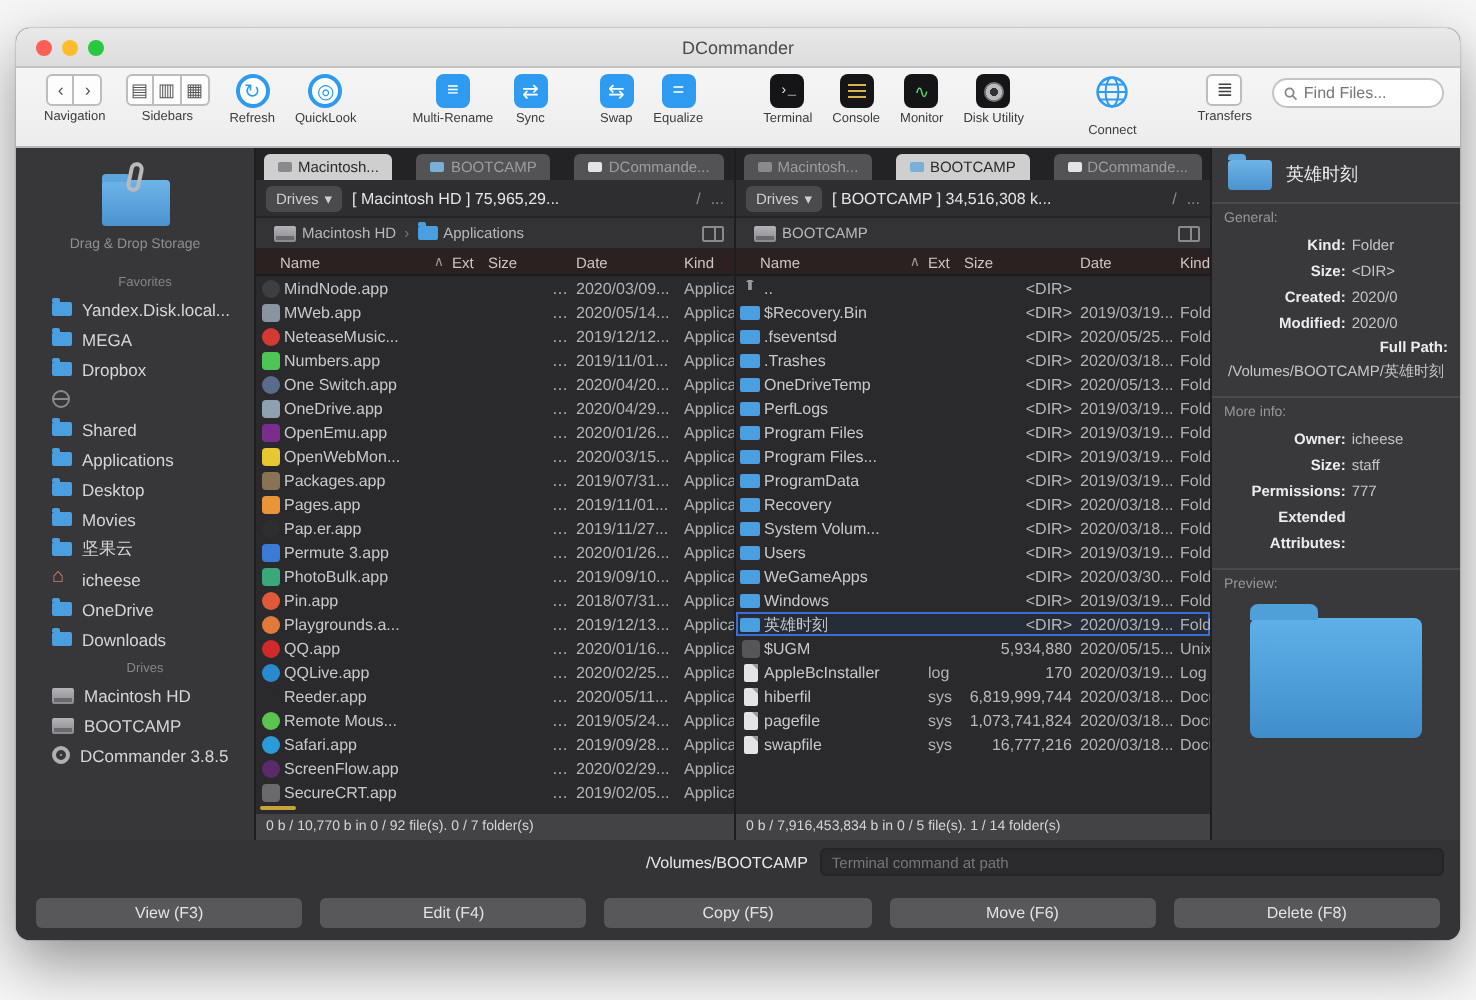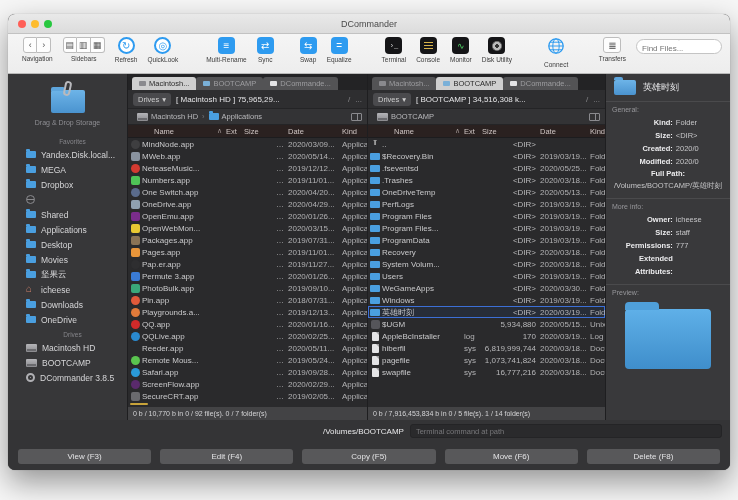--- a/index.html
+++ b/index.html
@@ -22,21 +22,21 @@
   .seg .segbtn:last-child { border-radius:0 3px 3px 0; }
   .icon-circle { width:17px; height:17px; border-radius:50%; border:2px solid #2e9bf0; color:#2e9bf0; display:flex; align-items:center; justify-content:center; font-size:10px; background:#fff; }
   .icon-bluesq { width:17px; height:17px; border-radius:4px; background:#2e9bf0; color:#fff; display:flex; align-items:center; justify-content:center; font-size:10px; }
   .icon-darksq { width:17px; height:17px; border-radius:4px; background:#151517; display:flex; align-items:center; justify-content:center; }
   .term-glyph{ color:#ddd; font-size:7px; font-family:"Liberation Mono",monospace;}
   .console-glyph{ width:9px; height:7px; background:repeating-linear-gradient(0deg,#d8b34a 0 1px,transparent 1px 3px); }
   .monitor-glyph{ color:#52d86a; font-size:9px; }
   .disk-glyph{ width:10px; height:10px; border-radius:50%; background:radial-gradient(circle at 50% 50%, #333 0 2px, #bbb 2px 4px, #777 4px); }
   .spacer { flex:1; }
   .transfers-btn { width:18px; height:16px; background:#fdfdfd; border:1px solid #bdbdbd; border-radius:3px; display:flex; align-items:center; justify-content:center; font-size:10px; color:#444; }
-  .search { width:86px; height:15px; background:#fff; border:1px solid #c4c4c4; border-radius:8px; display:flex; align-items:center; padding:0 5px; gap:3px; margin-top:2px;flex-direction:column; }
+  .search { width:86px; height:15px; background:#fff; border:1px solid #c4c4c4; border-radius:8px; display:flex; align-items:center; padding:0 5px; gap:3px; margin-top:2px; }
   .search input { border:none; outline:none; width:100%; font-size:8px; color:#555; background:transparent; font-family:"Liberation Sans",sans-serif;}
   
   .main { flex:1; display:flex; min-height:0; background:#2a2a2c; }
   
   .sidebar { width:120px; flex:0 0 auto; background:#373739; border-right:1px solid #1e1e20; padding:6px 0 0 0; overflow:hidden;text-align:center; }
   .dragzone { display:flex; flex-direction:column; align-items:center; padding:4px 0 8px; }
   .bigfolder { position:relative; width:34px; height:23px; background:linear-gradient(#6db4e8,#4a93cf); border-radius:2px; margin-top:6px;}
   .bigfolder::before { content:""; position:absolute; top:-3px; left:0; width:14px; height:4px; background:#5ea5dc; border-radius:2px 2px 0 0; }
   .clip { position:absolute; left:13px; top:-9px; width:7px; height:15px; border:2px solid #b9b9bd; border-radius:4px; transform:rotate(12deg); background:transparent;}
   .dragzone .dz-label { font-size:7px; color:#8e8e93; margin-top:6px; }
@@ -55,37 +55,37 @@
   .i-disc { width:9px; height:9px; border:2px solid #b0b0b4; border-radius:50%; }
   .i-disc::before{ content:""; position:absolute; top:2px; left:2px; width:1px; height:1px; background:#b0b0b4; border-radius:50%;}
   .i-doc { width:7px; height:9px; background:#e4e4e6; border-radius:1px; }
   .i-doc::before { content:""; position:absolute; top:0; right:0; border-style:solid; border-width:0 3px 3px 0; border-color:transparent #9a9a9c transparent transparent; }
   .i-up::before { content:"⬆"; font-size:8px; color:#9a9a9a; position:relative; top:-2px;}
   .i-app { width:9px; height:9px; border-radius:2px; background:#666; }
   .i-app.round { border-radius:50%; }
   
   .pane { width:240px; flex:0 0 auto; display:flex; flex-direction:column; border-right:1px solid #1e1e20; min-height:0; background:#2a2a2c;}
   .pane.right { width:238px; }
-  .tabbar { height:16px; background:#232325; display:flex; align-items:flex-end; gap:0; padding:2px 4px 0; flex:0 0 auto;}
+  .tabbar { height:16px; background:#232325; display:flex; align-items:flex-end; gap:12px; padding:2px 4px 0; flex:0 0 auto;}
   .tab { height:13px; border-radius:3px 3px 0 0; background:#535355; color:#9d9da0; font-size:7.5px; display:flex; align-items:center; gap:3px; padding:0 7px; white-space:nowrap; overflow:hidden;}
   .tab.active { background:#cfcfcf; color:#2a2a2a; }
   .tabicon { width:7px; height:5px; border-radius:1px; display:inline-block; }
   .pathbar { height:19px; background:#2e2e30; display:flex; align-items:center; padding:0 5px; gap:5px; flex:0 0 auto; border-bottom:1px solid #242426;}
   .drives-btn { background:#4a4a4d; border-radius:3px; color:#cfcfcf; font-size:7.5px; padding:2px 5px; display:flex; gap:3px; align-items:center;}
   .volinfo { color:#e6e6e8; font-size:8px; white-space:nowrap; overflow:hidden; flex:1;}
   .pact { color:#8a8a8e; font-size:8px; }
   .crumbbar { height:16px; background:#333335; display:flex; align-items:center; padding:0 5px; gap:4px; font-size:7.5px; color:#b9b9bc; flex:0 0 auto; border-bottom:1px solid #242426;}
   .crumb { display:flex; align-items:center; gap:3px; }
   .crumb .sep { color:#77777b; margin-right:1px;}
   .book { margin-left:auto; width:11px; height:8px; border:1px solid #8a8a8e; border-radius:1px; position:relative;}
   .book::before{ content:""; position:absolute; left:50%; top:0; bottom:0; width:1px; background:#8a8a8e;}
   .grid-l { display:grid; grid-template-columns:14px 84px 18px 44px 54px 1fr; }
   .grid-r { display:grid; grid-template-columns:14px 82px 18px 58px 50px 1fr; }
   .colheader { height:13px; background:#2a2120; color:#cfc5c3; font-size:7.5px; align-items:center; flex:0 0 auto; border-bottom:1px solid #1c1c1e;}
-  .colheader .c-name { grid-column:1/3; padding-left:26px; display:flex; justify-content:space-between; padding-right:4px;}
+  .colheader .c-name { grid-column:1/3; padding-left:12px; display:flex; justify-content:space-between; padding-right:4px;}
   .colheader .sort { color:#9f9593; font-size:7px;}
   .filelist { flex:1; overflow:hidden; }
   .row { height:12px; align-items:center; color:#c9c9cb; font-size:8px; white-space:nowrap; }
   .row > * { overflow:hidden; }
   .row .cell-icon { display:flex; justify-content:center; align-items:center; }
   .row .cell-size { text-align:right; padding-right:4px; color:#b9b9bb;}
   .row .cell-date { color:#b2b2b4; }
   .row .cell-kind { color:#b2b2b4; }
   .row .cell-ext { color:#b2b2b4; }
   .row.selected { box-shadow:inset 0 0 0 1px #3c6fd6; background:#272d38; }
@@ -97,21 +97,21 @@
   .ip-head { display:flex; align-items:center; gap:7px; padding:6px 8px; border-bottom:1px solid #4a4a4c;}
   .ip-folder { position:relative; width:22px; height:15px; background:linear-gradient(#6db4e8,#4a93cf); border-radius:2px;}
   .ip-folder::before{ content:""; position:absolute; top:-3px; left:0; width:9px; height:3px; background:#5ea5dc; border-radius:2px 2px 0 0;}
   .ip-title { color:#ececee; font-size:9px; }
   .ip-sec { padding:4px 6px 6px; border-bottom:1px solid #4a4a4c; }
   .ip-sechdr { color:#97979b; font-size:7px; margin-bottom:3px; }
   .ip-row { display:flex; line-height:13px; }
   .ip-label { flex:0 0 57%; text-align:right; color:#ececee; font-weight:bold; padding-right:3px; font-size:7.5px;}
   .ip-value { flex:1; color:#c5c5c7; font-size:7.5px; }
   .ip-center { text-align:center; line-height:12px; }
-  .ip-center .ip-label2 { color:#ececee; font-weight:bold; font-size:7.5px;}
+  .ip-center .ip-label2 { color:#ececee; font-weight:bold; font-size:7.5px;text-align:right;}
   .ip-center .ip-path { color:#c5c5c7; font-size:7.5px; word-break:break-all; }
   .preview { display:flex; justify-content:center; padding-top:10px; }
   .pv-folder { position:relative; width:86px; height:60px; background:linear-gradient(#5fb0e8,#3f8ecb); border-radius:4px; }
   .pv-folder::before { content:""; position:absolute; top:-7px; left:0; width:34px; height:8px; background:#4f9fd9; border-radius:4px 4px 0 0; }
   
   .cmdrow { height:22px; background:#343436; display:flex; align-items:center; padding:0 8px 0 0; gap:6px; flex:0 0 auto;}
   .cmdpath { color:#e8e8ea; font-size:8px; margin-left:315px; white-space:nowrap;}
   .cmdinput { flex:1; height:14px; background:#2a2a2c; border:1px solid #242426; border-radius:3px; color:#cfcfcf; font-size:7.5px; padding:0 5px; outline:none; font-family:"Liberation Sans",sans-serif;}
   .cmdinput::placeholder { color:#77777a; }
   .btnrow { height:28px; background:#343436; display:flex; align-items:center; gap:9px; padding:0 10px; flex:0 0 auto;}
@@ -268,25 +268,25 @@
           <div class="sb-item">
             <span class="ic i-folder"></span>
             <span>坚果云</span>
           </div>
           <div class="sb-item">
             <span class="ic i-home"></span>
             <span>icheese</span>
           </div>
           <div class="sb-item">
             <span class="ic i-folder"></span>
+            <span>OneDrive</span>
+          </div>
+          <div class="sb-item">
+            <span class="ic i-folder"></span>
             <span>Downloads</span>
-          </div>
-          <div class="sb-item">
-            <span class="ic i-folder"></span>
-            <span>OneDrive</span>
           </div>
         </div>
       <div class="sechdr">Drives</div>
       <div>
 
       <div class="sb-item">
             <span class="ic i-drive"></span>
             <span>Macintosh HD</span>
           </div>
           <div class="sb-item">

